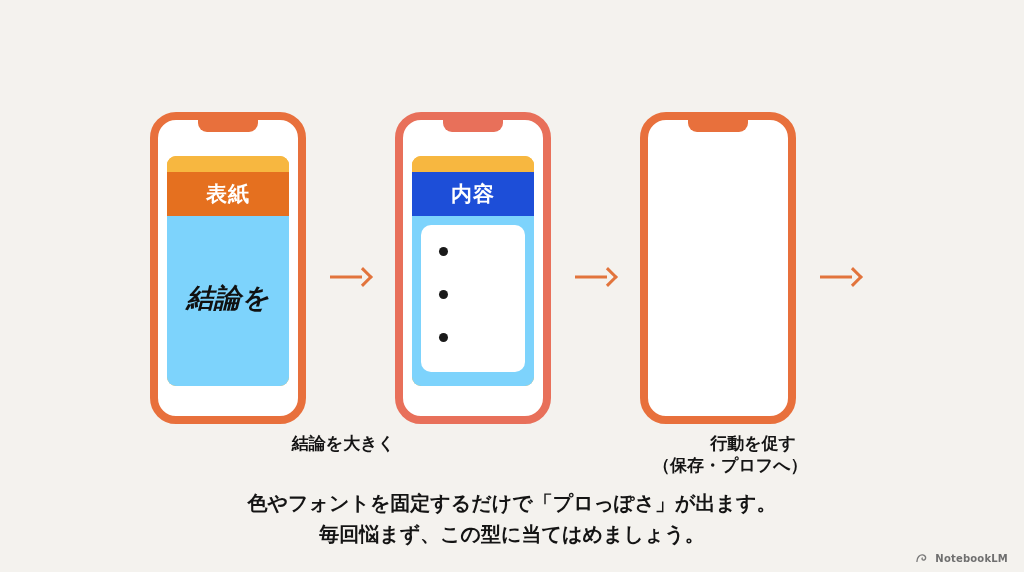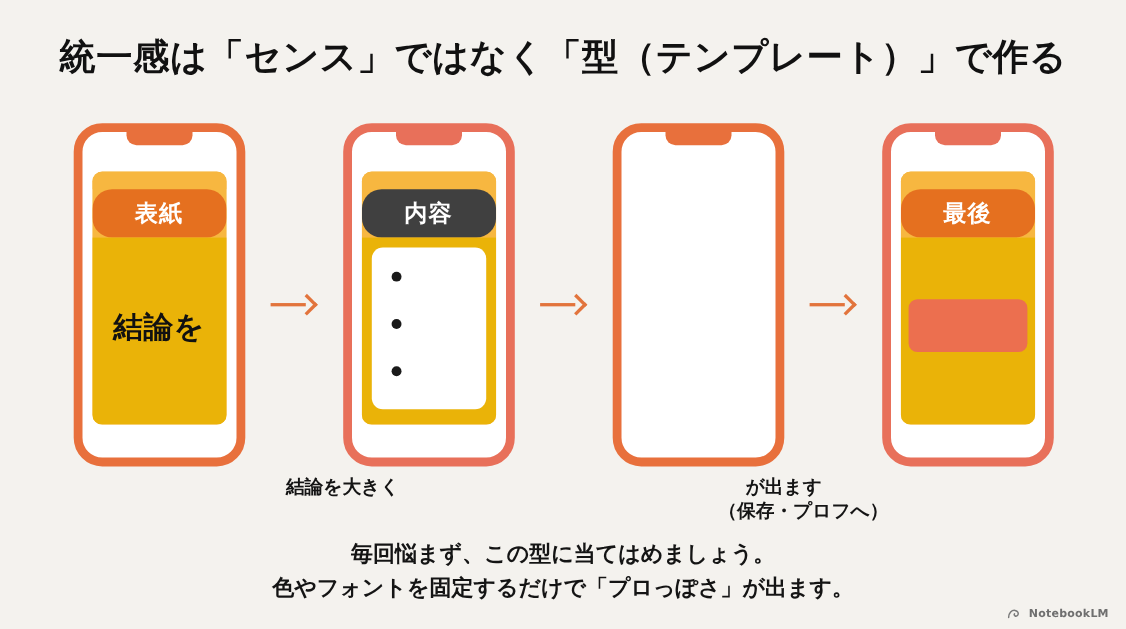--- a/index.html
+++ b/index.html
@@ -118,31 +118,31 @@
   .screen-header {
     flex: 0 0 44px;
     background: #e5701f;
     display: flex;
     align-items: center;
     justify-content: center;
     color: #ffffff;
     font-size: 21px;
     font-weight: 700;
     letter-spacing: 1px;
-    border-radius: 18px;
-  }
-  .screen-header.coral { background: #404040; }
+  }
+  .screen-header.coral { background: #1d4ed8; }
 
   .screen-body {
     flex: 1 1 auto;
-    background: #eab308;
+    background: #7dd3fc;
     position: relative;
     display: flex;
     align-items: center;
     justify-content: center;
+    font-style: italic;
   }
 
   
   .big-copy {
     text-align: center;
     font-size: 27px;
     font-weight: 700;
     line-height: 1.16;
     color: #111111;
     letter-spacing: 0.5px;
@@ -238,21 +238,21 @@
   .captions-row {
     position: absolute;
     top: 432px;
     left: 0;
     width: 1024px;
     display: flex;
     justify-content: center;
   }
   .caption-cell {
     width: 167px;
-    text-align: center;
+    text-align: right;
     font-size: 17px;
     font-weight: 700;
     line-height: 1.3;
     color: #141414;
     white-space: nowrap;
   }
   .caption-spacer { width: 78px; }
   .caption-line2 { display: block; margin-left: 24px; }
 
   
@@ -283,21 +283,20 @@
     letter-spacing: 0.2px;
     text-align: right;
   }
   .watermark svg { display: block; }
 </style>
 </head>
 <body>
 
 <div class="slide">
 
-  <div class="title">統一感は「センス」ではなく「型（テンプレート）」で作る</div>
 
   <div class="phones-row">
 
     <div class="phone-cell">
       <div class="phone">
         <div class="notch"></div>
         <div class="screen">
           <div class="screen-top-strip"></div>
           <div class="screen-header">表紙</div>
           <div class="screen-body">
@@ -346,51 +345,39 @@
       </div>
     </div>
 
     <div class="arrow-cell">
       <div class="arrow">
         <div class="arrow-line"></div>
         <div class="arrow-head"></div>
       </div>
     </div>
 
-    <div class="phone-cell">
-      <div class="phone coral">
-        <div class="notch"></div>
-        <div class="screen">
-          <div class="screen-top-strip"></div>
-          <div class="screen-header">最後</div>
-          <div class="screen-body">
-            <div class="cta-block"></div>
-          </div>
-        </div>
-      </div>
-    </div>
 
   </div>
 
   <div class="captions-row">
     <div class="caption-cell">
       <span>結論を大きく</span>
     </div>
     <div class="caption-spacer"></div>
     <div class="caption-spacer"></div>
     <div class="caption-spacer"></div>
     <div class="caption-cell">
-      <span>が出ます</span>
+      <span>行動を促す</span>
       <span class="caption-line2">（保存・プロフへ）</span>
     </div>
   </div>
 
   <div class="footer-note">
+    <span class="line">色やフォントを固定するだけで「プロっぽさ」が出ます。</span>
     <span class="line">毎回悩まず、この型に当てはめましょう。</span>
-    <span class="line">色やフォントを固定するだけで「プロっぽさ」が出ます。</span>
   </div>
 
   <div class="watermark">
     <span>
       <svg width="11" height="11" viewBox="0 0 12 12" aria-hidden="true">
         <path d="M1 9.2 C1 4.6 4.2 1.6 7.4 2.1 C9.6 2.5 10.9 4.3 10.4 6 C10 7.4 8.6 8.1 7.5 7.6 C6.6 7.2 6.3 6.2 6.8 5.5" fill="none" stroke="#7a7a7a" stroke-width="1.5" stroke-linecap="round"></path>
       </svg>
     </span>
     <span>NotebookLM</span>
   </div>

